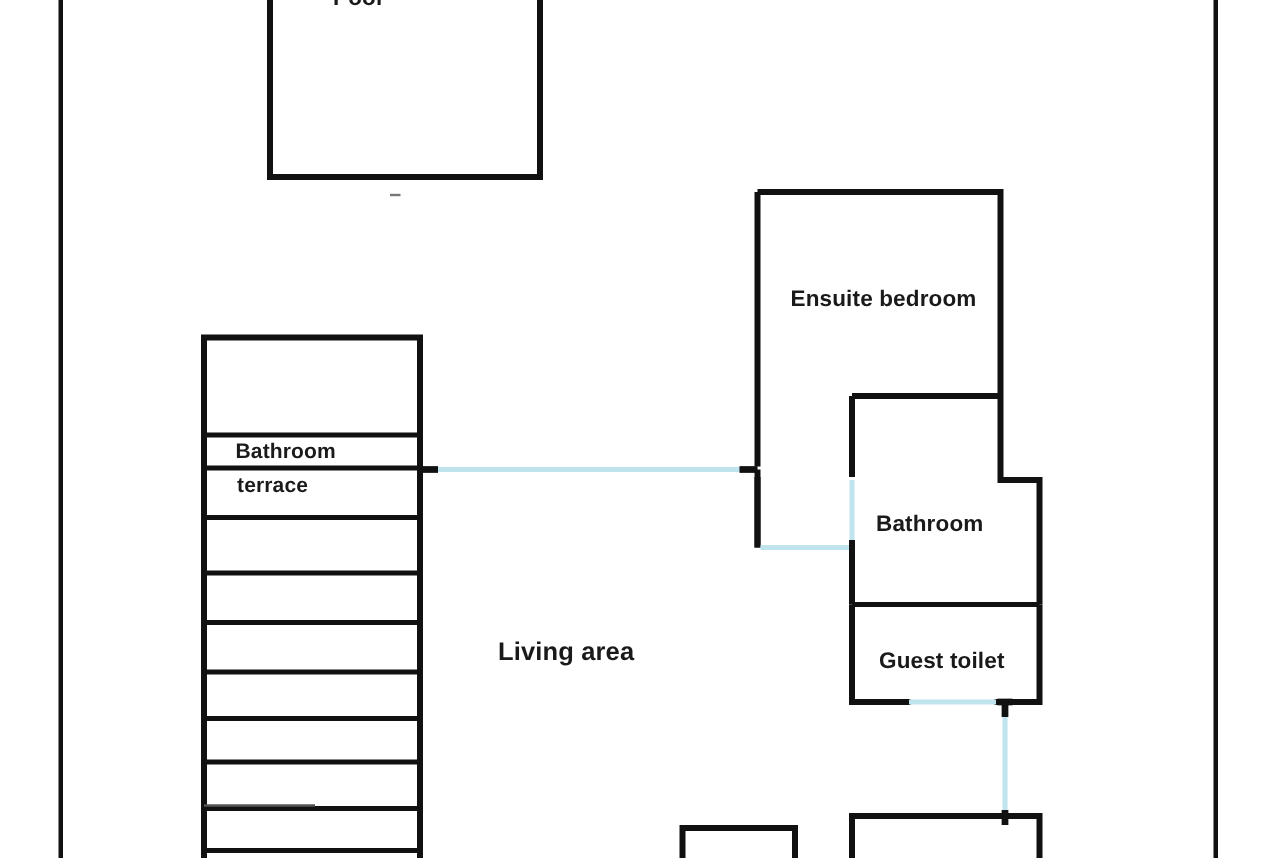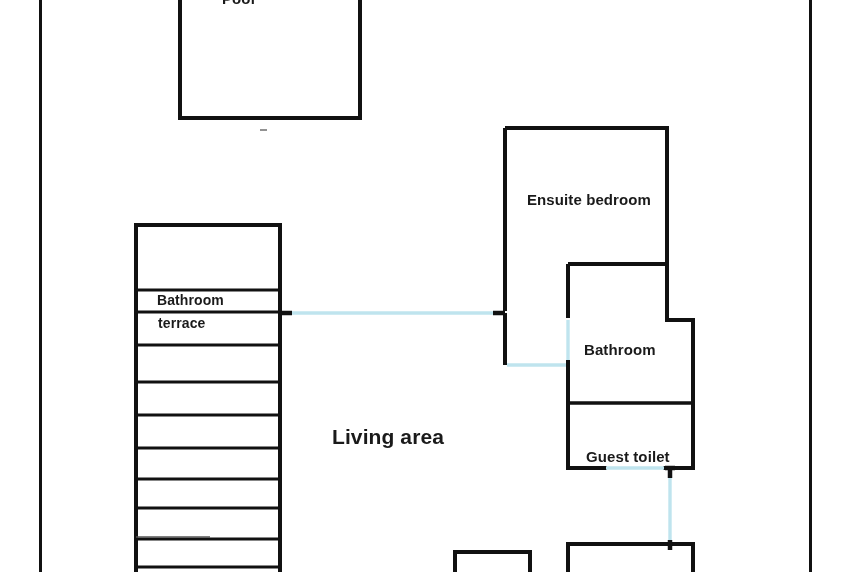--- a/index.html
+++ b/index.html
@@ -31,22 +31,22 @@
     font-family: "Liberation Sans", sans-serif;
     font-weight: bold;
     color: #1a1a1a;
     white-space: nowrap;
     line-height: 1.18;
     letter-spacing: 0.1px;
   }
   .lbl-pool        { left: 222px; top: -10px;  font-size: 15px; }
   .lbl-ensuite     { left: 527px; top: 191px;  font-size: 15px; }
   .lbl-bathroom    { left: 584px; top: 341px;  font-size: 15px; text-align: right; }
-  .lbl-guesttoilet { left: 586px; top: 432px;  font-size: 15px; margin-top: 16px; }
-  .lbl-living      { left: 332px; top: 425px;  font-size: 21px; }
+  .lbl-guesttoilet { left: 586px; top: 432px;  font-size: 15px; }
+  .lbl-living      { left: 332px; top: 425px;  font-size: 17px; }
   .lbl-covered     { left: 157px; top: 292px;  font-size: 14px; }
   .lbl-terrace     { left: 158px; top: 315px;  font-size: 14px; text-align: center; }
 </style>
 </head>
 <body>
 
 <div id="plan-root">
 
   <svg id="plan-svg" viewBox="0 0 850 572">
 

